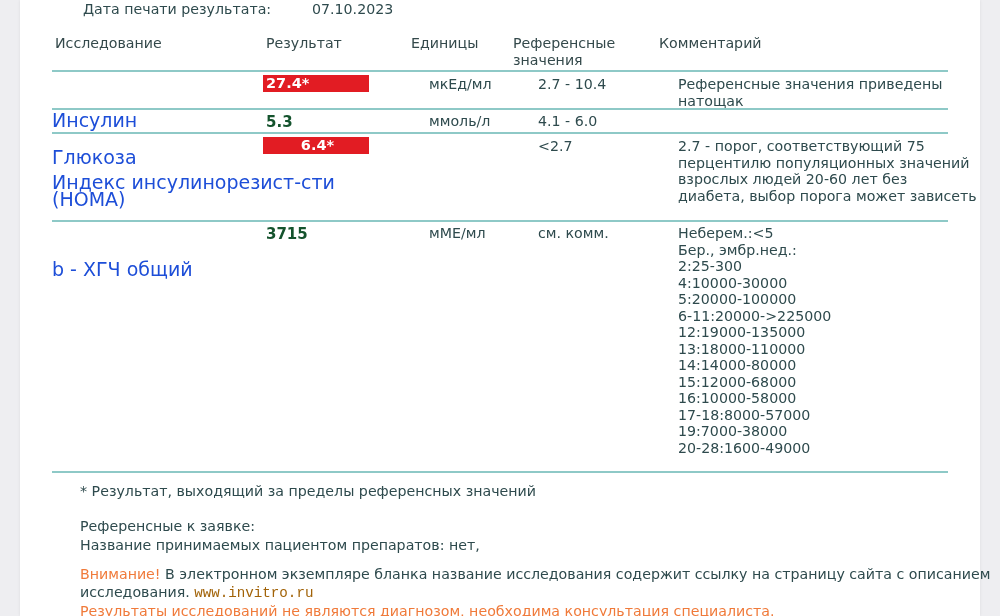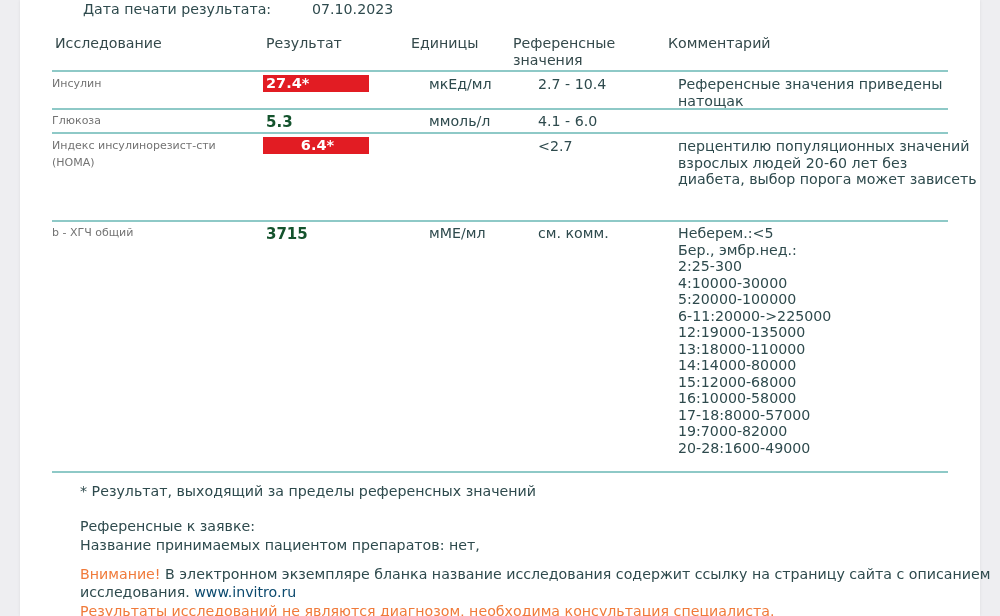--- a/index.html
+++ b/index.html
@@ -11,48 +11,48 @@
     position:relative;
   }
   .sheet {
     position:absolute; left:20px; top:0; width:960px; height:616px;
     background:#ffffff;
     box-shadow:0 0 3px rgba(0,0,0,0.08);
   }
   .abs { position:absolute; white-space:nowrap; }
   .txt { font-size:14.2px; line-height:16.5px; color:#2e4a4d;margin-left:28px; }
   .hdr { font-size:14.2px; line-height:16.5px; color:#34494b; }
-  .name { font-size:11px; line-height:16.5px; color:#737373; }
+  .name { font-size:19px; line-height:16.5px; color:#1d4ed8;margin-top:36px; }
   .bold { font-weight:bold; font-size:15px; color:#14532d; }
   .flag {
     background:#e21c23; color:#ffffff; font-weight:bold;
     font-size:14.5px; line-height:17px; padding-left:3px;
     width:106px; height:17px; box-sizing:border-box;
   }
   .rule { position:absolute; left:52px; width:896px; height:2px; background:#8ec9c7; }
   .orange { color:#f07a3a; }
-  .link { color:#0c4a6e; }
+  .link { color:#a16207;font-family:Liberation Mono, monospace; }
   .multi div { white-space:nowrap; }
 </style>
 </head>
 <body>
 
 <div class="sheet"></div>
 
 <div class="abs txt" style="left:55px;top:1px;">Дата печати результата:</div>
 <div class="abs txt" style="left:284px;top:1px;">07.10.2023</div>
 
 <div class="abs hdr" style="left:55px;top:35px;">Исследование</div>
 <div class="abs hdr" style="left:266px;top:35px;">Результат</div>
 <div class="abs hdr" style="left:411px;top:35px;">Единицы</div>
 <div class="abs hdr" style="left:513px;top:35px;">
   <div>Референсные</div>
   <div>значения</div>
 </div>
-<div class="abs hdr" style="left:659px;top:35px;margin-left:9px;">Комментарий</div>
+<div class="abs hdr" style="left:659px;top:35px;">Комментарий</div>
 
 <div class="rule" style="top:70px;"></div>
 
 <div>
   <div class="abs name" style="left:52px;top:76px;">Инсулин</div>
   <div class="abs flag" style="left:263px;top:75px;">27.4*</div>
   <div class="abs txt" style="left:401px;top:76px;">мкЕд/мл</div>
   <div class="abs txt" style="left:510px;top:76px;">2.7 - 10.4</div>
   <div class="abs txt multi" style="left:650px;top:76px;">
     <div>Референсные значения приведены</div>
@@ -72,20 +72,21 @@
 <div class="rule" style="top:132px;"></div>
 
 <div>
   <div class="abs name multi" style="left:52px;top:138px;">
     <div>Индекс инсулинорезист-сти</div>
     <div>(HOMA)</div>
   </div>
   <div class="abs flag" style="left:263px;top:137px;text-align:center;">6.4*</div>
   <div class="abs txt" style="left:510px;top:138px;">&lt;2.7</div>
   <div class="abs txt multi" style="left:650px;top:138px;">
+    <div>2.7 - порог, соответствующий 75</div>
     <div>перцентилю популяционных значений</div>
     <div>взрослых людей 20-60 лет без</div>
     <div>диабета, выбор порога может зависеть</div>
   </div>
 </div>
 
 <div class="rule" style="top:220px;"></div>
 
 <div>
   <div class="abs name" style="left:52px;top:225px;">b - ХГЧ общий</div>
@@ -98,21 +99,21 @@
     <div>2:25-300</div>
     <div>4:10000-30000</div>
     <div>5:20000-100000</div>
     <div>6-11:20000-&gt;225000</div>
     <div>12:19000-135000</div>
     <div>13:18000-110000</div>
     <div>14:14000-80000</div>
     <div>15:12000-68000</div>
     <div>16:10000-58000</div>
     <div>17-18:8000-57000</div>
-    <div>19:7000-82000</div>
+    <div>19:7000-38000</div>
     <div>20-28:1600-49000</div>
   </div>
 </div>
 
 <div class="rule" style="top:471px;"></div>
 
 <div class="abs txt" style="left:52px;top:483px;">* Результат, выходящий за пределы референсных значений</div>
 
 <div class="abs txt" style="left:52px;top:518px;">Референсные к заявке:</div>
 <div class="abs txt" style="left:52px;top:537px;">Название принимаемых пациентом препаратов: нет,</div>

